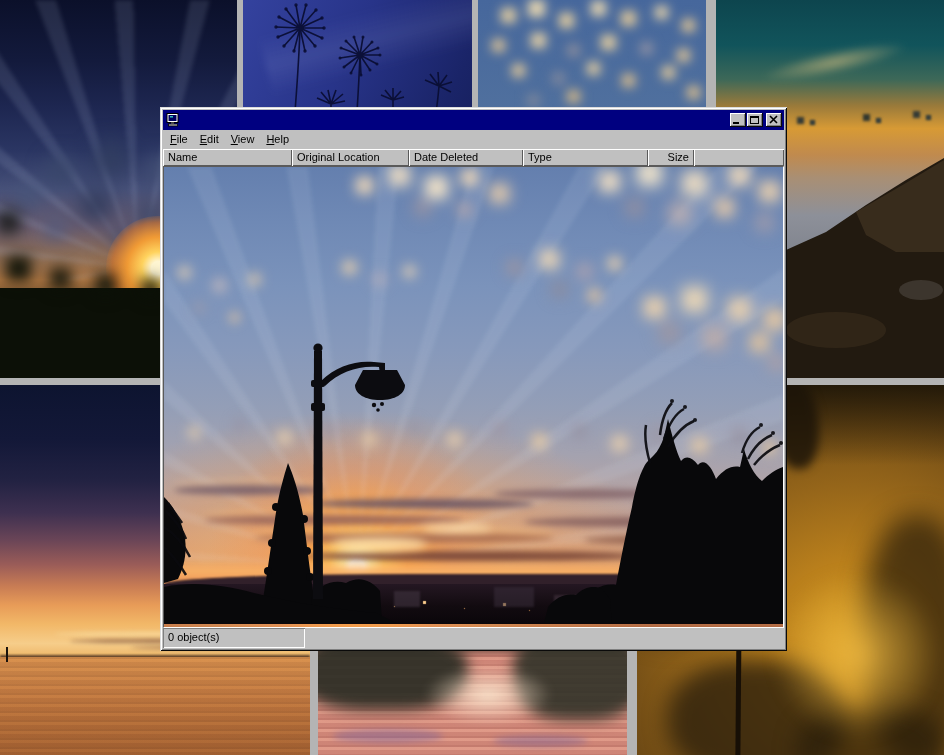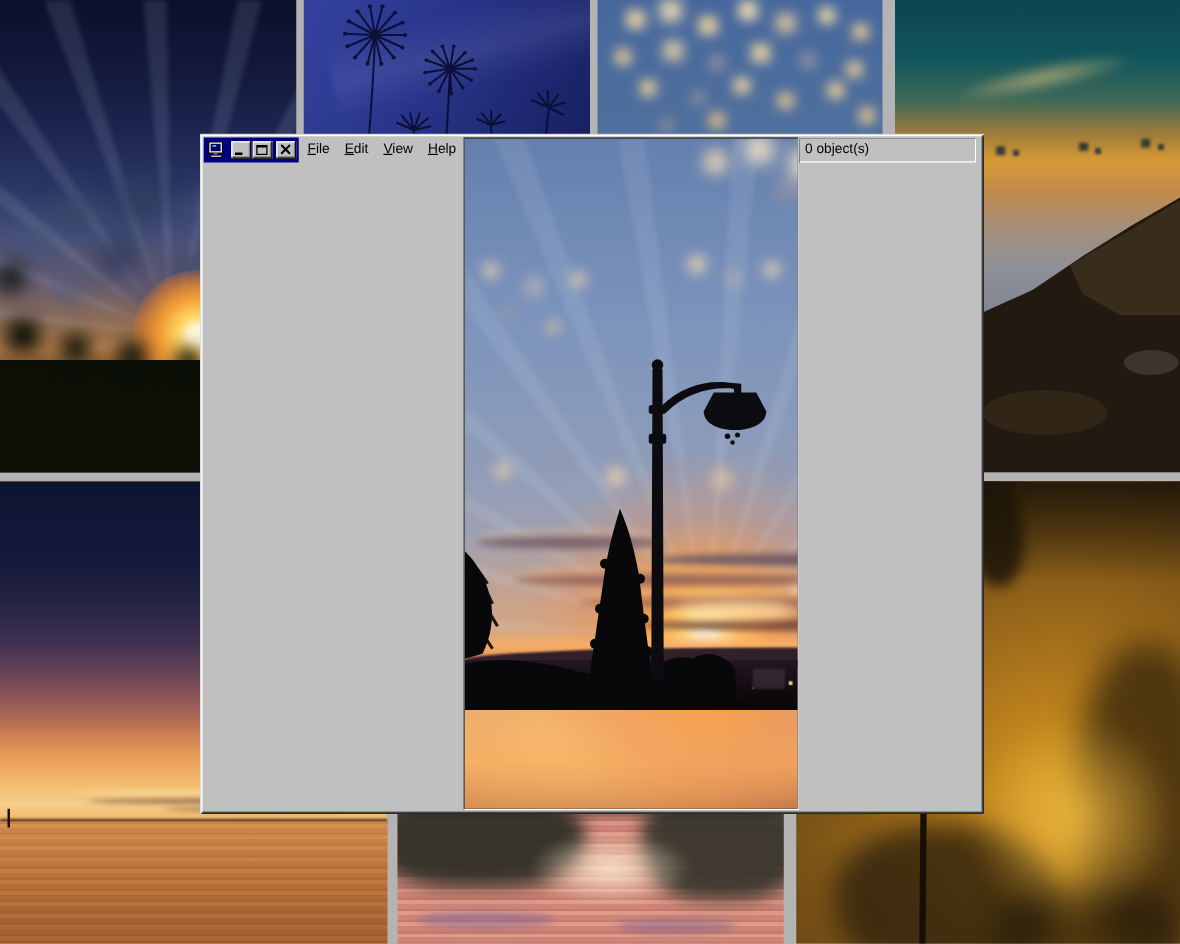--- a/index.html
+++ b/index.html
@@ -92,21 +92,21 @@
   .g-blob2 { left:225px; top:130px; width:110px; height:250px; border-radius:45%; background:rgba(38,27,10,.7); filter:blur(13px); }
   .g-blob3 { left:30px; top:275px; width:180px; height:120px; border-radius:45%; background:rgba(44,31,12,.8); filter:blur(11px); }
   .g-blob4 { left:160px; top:320px; width:150px; height:90px; border-radius:45%; background:rgba(40,28,10,.7); filter:blur(11px); }
   .g-glow { left:135px; top:185px; width:170px; height:170px; border-radius:50%;
     background:radial-gradient(circle, rgba(240,186,66,.85), rgba(240,186,66,0) 70%); filter:blur(8px); }
   .g-tree { left:138px; top:-6px; width:44px; height:90px; border-radius:30% 60% 40% 50%; background:rgba(28,20,8,.85); filter:blur(5px); }
   .g-pole { left:100px; top:0; width:5px; height:370px; background:#170f06; transform:skewX(-0.5deg); }
 
   
   #win { position:absolute; left:160px; top:107px; width:627px; height:544px;
-    background:#c0c0c0; padding:3px; display:flex; flex-direction:row;
+    background:#c0c0c0; padding:3px; display:flex; flex-direction:column;
     box-shadow: inset 1px 1px 0 #dcdcdc, inset -1px -1px 0 #0a0a0a, inset 2px 2px 0 #ffffff, inset -2px -2px 0 #808080; }
 
   .titlebar { height:20px; flex:0 0 20px; background:#000080; display:flex; align-items:center; padding:1px 2px; }
   .title-icon { width:16px; height:16px; margin-right:3px; flex:0 0 16px; }
   .title-text { flex:1; color:#fff; font-weight:bold; font-size:11px; line-height:18px; overflow:hidden; white-space:nowrap; }
   .tb-btn { width:16px; height:14px; background:#c0c0c0; position:relative; margin-left:1px; padding:0; border:0;
     box-shadow: inset -1px -1px 0 #0a0a0a, inset 1px 1px 0 #ffffff, inset -2px -2px 0 #808080; }
   .tb-btn.close { margin-left:3px; }
   .glyph-min { position:absolute; left:3px; bottom:3px; width:6px; height:2px; background:#000; }
   .glyph-max { position:absolute; left:3px; top:3px; width:9px; height:8px; border:1px solid #000; border-top:2px solid #000; }
@@ -320,20 +320,28 @@
     </button>
   </div>
 
   <div class="menubar">
     <span class="mi"><span class="mkey">F</span><span>ile</span></span>
     <span class="mi"><span class="mkey">E</span><span>dit</span></span>
     <span class="mi"><span class="mkey">V</span><span>iew</span></span>
     <span class="mi"><span class="mkey">H</span><span>elp</span></span>
   </div>
 
+  <div class="colheaders">
+    <div class="colh c0">Name</div>
+    <div class="colh c1">Original Location</div>
+    <div class="colh c2">Date Deleted</div>
+    <div class="colh c3">Type</div>
+    <div class="colh c4">Size</div>
+    <div class="colh c5"></div>
+  </div>
 
   <div class="client">
     <div class="photo">
       <div class="p-sky"></div>
       <div class="p-rays"></div>
       <div class="puffs p-cl1"></div>
       <div class="puffs p-cl2"></div>
       <div class="puffs p-cl3"></div>
       <div class="streak st1"></div>
       <div class="streak st2"></div>

